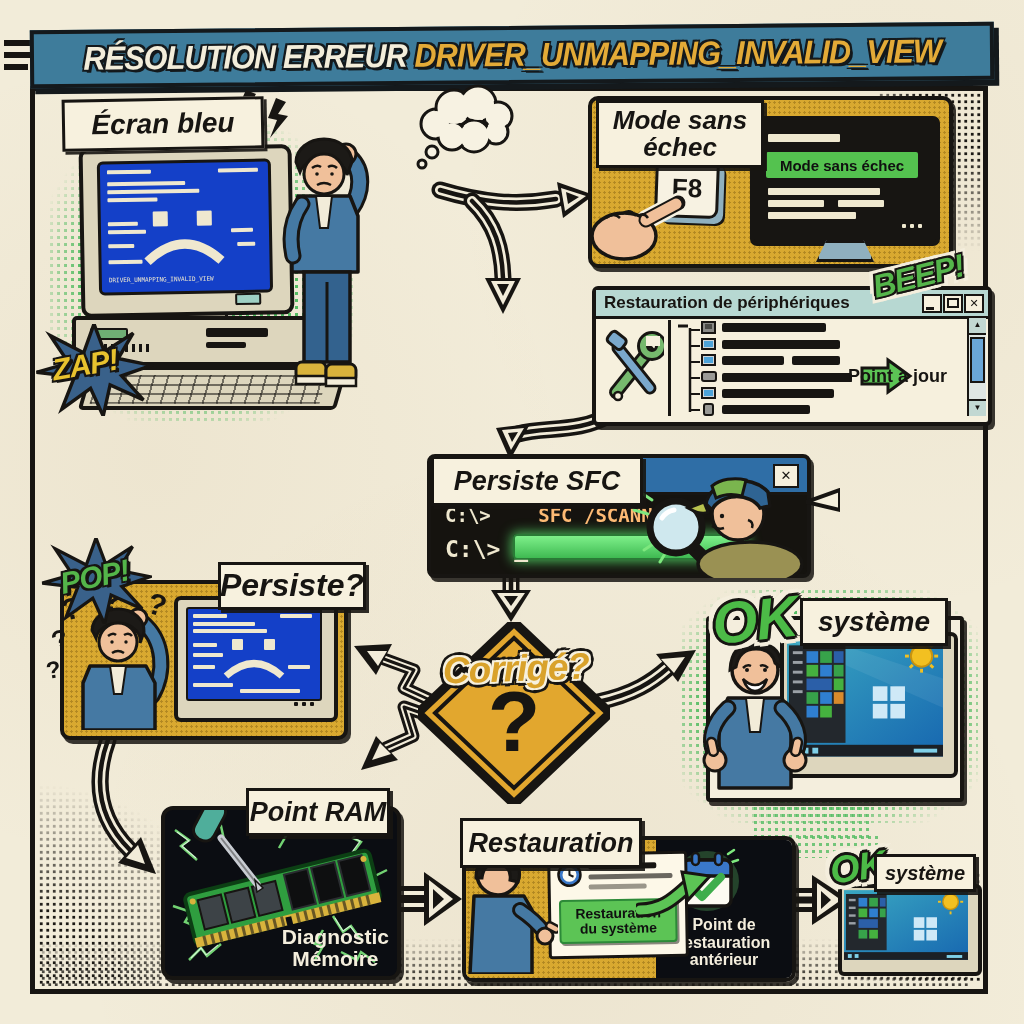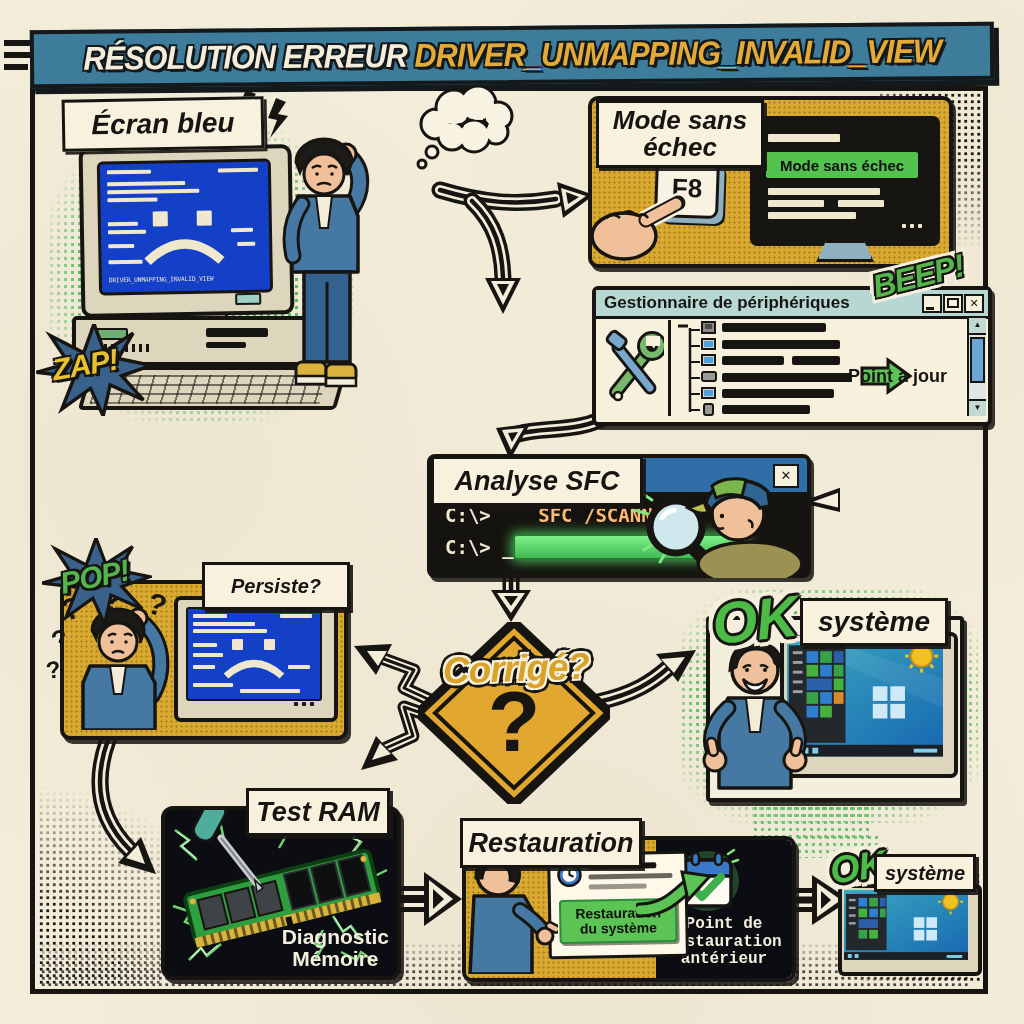--- a/index.html
+++ b/index.html
@@ -273,21 +273,21 @@
       <div class="cbar" style="left:156px;top:104px;width:4px;height:4px;"></div>
       <div class="cbar" style="left:164px;top:104px;width:4px;height:4px;"></div>
   </div>
   <div class="abs" style="left:816px;top:240px;width:52px;height:16px;background:#8fb0bf;border:3px solid #171512;clip-path:polygon(18% 0,82% 0,100% 100%,0 100%);z-index:12;"></div>
 
   <div class="abs comic" style="left:872px;top:258px;font-size:32px;color:#54b54a;transform:rotate(-14deg);z-index:13;
        text-shadow:-2px -2px 0 #171512,2px -2px 0 #171512,-2px 2px 0 #171512,2px 2px 0 #171512,-5px -5px 0 #f4eedd,5px -5px 0 #f4eedd,-5px 5px 0 #f4eedd,5px 5px 0 #f4eedd;">BEEP!</div>
 
   <div class="abs" style="left:592px;top:286px;width:392px;height:132px;background:#f6f0dd;border:4px solid #171512;border-radius:6px;z-index:10;box-shadow:3px 4px 0 rgba(23,21,18,.85);">
     <div class="abs" style="left:0;top:0;width:100%;height:26px;background:#b7d8d2;border-bottom:3px solid #171512;display:flex;align-items:center;">
-      <span style="font-weight:800;font-size:17px;padding-left:8px;flex:1;">Gestionnaire de périphériques</span>
+      <span style="font-weight:800;font-size:17px;padding-left:8px;flex:1;">Restauration de périphériques</span>
       <span class="abs" style="right:46px;top:4px;width:16px;height:15px;background:#f6f0dd;border:2px solid #171512;">
           <span style="position:absolute;left:2px;bottom:1px;width:8px;height:3px;background:#171512;"></span>
         </span>
       <span class="abs" style="right:25px;top:4px;width:16px;height:15px;background:#f6f0dd;border:2px solid #171512;">
           <span style="position:absolute;left:2px;top:2px;width:8px;height:6px;border:2px solid #171512;"></span>
         </span>
       <span class="abs" style="right:4px;top:4px;width:16px;height:15px;background:#f6f0dd;border:2px solid #171512;font-weight:900;font-size:11px;line-height:14px;text-align:center;"><span>✕</span></span>
     </div>
     <svg width="62" height="92" viewBox="0 0 62 92" style="position:absolute;left:6px;top:32px;">
       <path d="M14,70 L46,30" stroke="#171512" stroke-width="14" stroke-linecap="round"></path>
@@ -344,28 +344,28 @@
   </div>
 
 
   <div class="abs" style="left:427px;top:454px;width:376px;height:116px;background:#15130f;border:4px solid #171512;border-radius:8px;z-index:10;box-shadow:3px 4px 0 rgba(23,21,18,.85);overflow:visible;">
     <div class="abs" style="left:0;top:0;width:100%;height:34px;background:#2f6ea6;border-bottom:3px solid #171512;border-radius:4px 4px 0 0;"></div>
     <div class="abs" style="right:8px;top:6px;width:22px;height:20px;background:#f6f0dd;border:2.5px solid #171512;font-weight:900;font-size:13px;line-height:19px;text-align:center;"><span>✕</span></div>
     <div class="abs mono" style="left:14px;top:46px;font-size:19px;font-weight:700;z-index:11;">
       <span style="color:#efe8cf;">C:\&gt;</span>
       <span> </span><span style="color:#fdba74;margin-left:36px;">SFC /SCANNOW</span>
     </div>
-    <div class="abs mono" style="left:14px;top:78px;font-size:19px;font-weight:700;z-index:11;">
+    <div class="abs mono" style="left:14px;top:78px;font-size:23px;font-weight:700;z-index:11;">
       <span style="color:#efe8cf;">C:\&gt;</span>
       <span> </span><span style="color:#efe8cf;">_</span>
     </div>
     <div class="abs" style="left:82px;top:76px;width:230px;height:22px;background:linear-gradient(#7ef08a,#3fba52);border-radius:4px;border:2px solid #2a7a36;box-shadow:0 0 12px 2px rgba(90,230,110,.75);z-index:10;"></div>
   </div>
   <div class="lbl" style="left:431px;top:456px;width:206px;height:44px;font-size:27px;z-index:30;">
-    <span>Analyse SFC</span>
+    <span>Persiste SFC</span>
   </div>
   <svg class="abs" style="left:600px;top:452px;z-index:14;" width="225" height="126" viewBox="0 0 225 126">
     <g stroke="#7ee87e" stroke-width="3" stroke-linecap="round">
       <line x1="40" y1="40" x2="52" y2="48"></line>
         <line x1="34" y1="58" x2="48" y2="62"></line>
         <line x1="44" y1="98" x2="56" y2="90"></line>
         <line x1="60" y1="110" x2="66" y2="100"></line>
     </g>
     <path d="M90,93 L112,114" stroke="#171512" stroke-width="14" stroke-linecap="round"></path>
     <circle cx="76" cy="75" r="26" fill="#cfe8ee" stroke="#171512" stroke-width="7"></circle>
@@ -384,21 +384,21 @@
     </svg>
 
   <svg class="abs" style="left:418px;top:622px;z-index:15;" width="192" height="182" viewBox="0 0 192 182">
     <polygon points="96,0 192,91 96,182 0,91" fill="#e2a72e" stroke="#171512" stroke-width="9"></polygon>
     <polygon points="96,16 175,91 96,166 17,91" fill="none" stroke="#171512" stroke-width="4"></polygon>
   </svg>
   <div class="abs" style="left:478px;top:678px;width:72px;text-align:center;font-weight:900;font-size:86px;line-height:1;z-index:16;color:#171512;">?</div>
   <div class="abs comic corr-gold" style="left:432px;top:648px;width:168px;text-align:center;font-size:37px;z-index:17;transform:rotate(-2deg);">Corrigé?</div>
 
   <div class="panel mustard" style="left:60px;top:580px;width:280px;height:152px;"></div>
-  <div class="lbl" style="left:202px;top:562px;width:142px;height:42px;font-size:20px;">
+  <div class="lbl" style="left:218px;top:562px;width:142px;height:42px;font-size:32px;">
     <span>Persiste?</span>
   </div>
   <div class="abs" style="left:174px;top:596px;width:156px;height:118px;background:#ddd6bd;border:4px solid #171512;border-radius:7px;z-index:12;">
     <div class="abs" style="left:8px;top:7px;width:132px;height:90px;background:#1440c8;border:2.5px solid #171512;border-radius:3px;overflow:hidden;">
       <div class="cbar" style="left:5px;top:5px;width:34px;height:3.5px;"></div>
         <div class="cbar" style="left:92px;top:5px;width:32px;height:3.5px;"></div>
       <div class="cbar" style="left:5px;top:13px;width:62px;height:3.5px;"></div>
         <div class="cbar" style="left:5px;top:20px;width:74px;height:3.5px;"></div>
       <div class="cbar" style="left:44px;top:30px;width:11px;height:11px;"></div>
         <div class="cbar" style="left:76px;top:30px;width:11px;height:11px;"></div>
@@ -589,26 +589,26 @@
         <path d="M56,28 L92,74" stroke="#171512" stroke-width="2" opacity=".4"></path>
         <polygon points="90,70 98,78 92,82" fill="#c8ccd2" stroke="#171512" stroke-width="1.5"></polygon>
       </g>
     </svg>
     <div class="abs" style="right:8px;bottom:6px;text-align:center;color:#f4eedd;font-weight:800;font-size:21px;line-height:1.05;z-index:5;">
       <div>Diagnostic</div>
       <div>Mémoire</div>
     </div>
   </div>
   <div class="lbl" style="left:246px;top:788px;width:138px;height:42px;font-size:27px;">
-    <span>Test RAM</span>
+    <span>Point RAM</span>
   </div>
 
   <div class="abs" style="left:462px;top:836px;width:326px;height:138px;border:4px solid #171512;border-radius:10px;z-index:10;overflow:hidden;box-shadow:3px 4px 0 rgba(23,21,18,.85);display:flex;">
     <div class="mustard" style="width:190px;height:100%;"></div>
-    <div style="flex:1;background:#0b0d12;position:relative;font-family:Liberation Mono, monospace;">
+    <div style="flex:1;background:#0b0d12;position:relative;">
       <svg width="66" height="66" viewBox="0 0 66 66" style="position:absolute;left:18px;top:8px;">
         <ellipse cx="33" cy="33" rx="32" ry="30" fill="rgba(110,230,120,.25)"></ellipse>
         <g stroke="#7ee87e" stroke-width="2.5" stroke-linecap="round">
             <line x1="54" y1="6" x2="60" y2="2"></line>
             <line x1="58" y1="14" x2="64" y2="12"></line>
             <line x1="6" y1="10" x2="11" y2="14"></line>
           </g>
         <rect x="9" y="12" width="48" height="46" rx="6" fill="#fdfbf2" stroke="#171512" stroke-width="3.5"></rect>
         <path d="M9,18 a6,6 0 0 1 6,-6 h36 a6,6 0 0 1 6,6 v10 h-48 z" fill="#3a78c9" stroke="#171512" stroke-width="3.5"></path>
         <rect x="18" y="5" width="7" height="12" rx="3.5" fill="#3a78c9" stroke="#171512" stroke-width="2.5"></rect>

